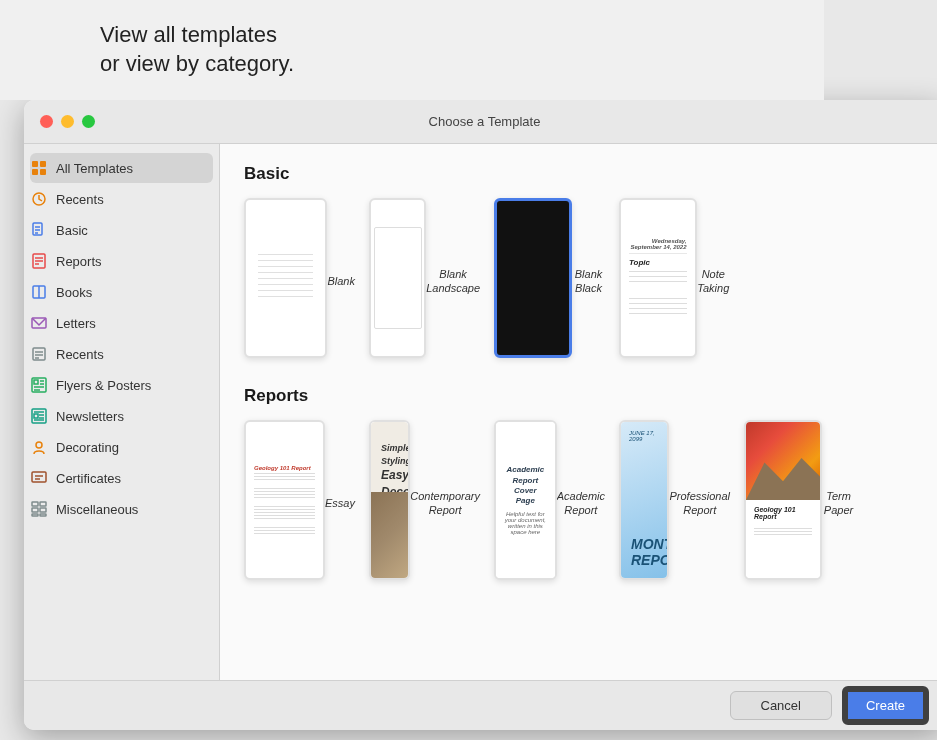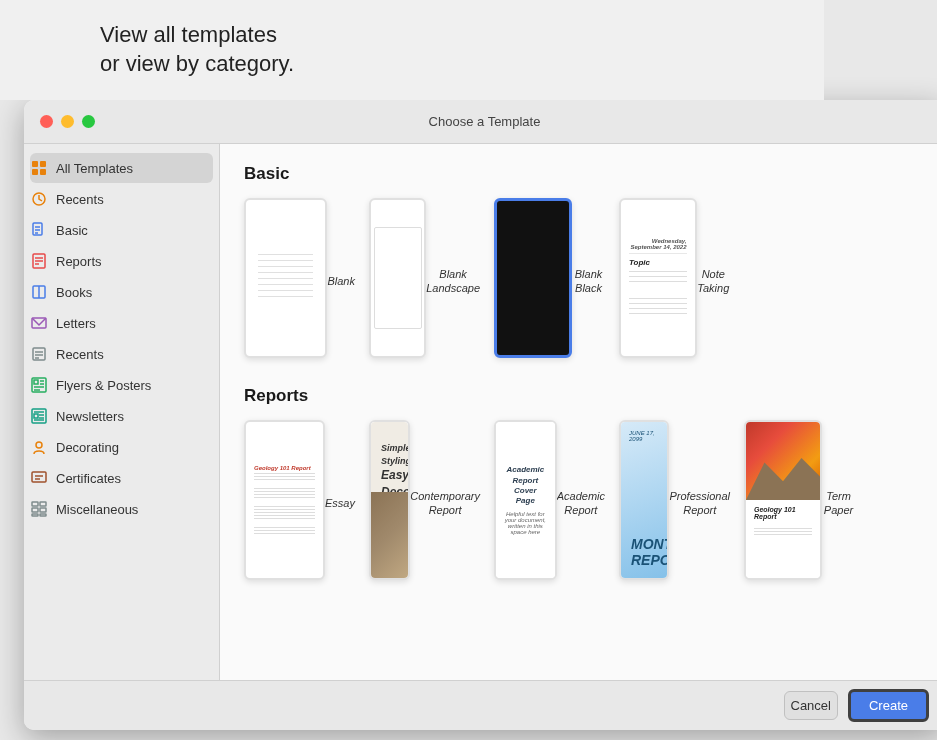--- a/index.html
+++ b/index.html
@@ -362,34 +362,34 @@
       background: #e8e8e8;
       border-top: 1px solid #d0d0d0;
       display: flex;
       align-items: center;
       justify-content: flex-end;
       padding: 0 16px;
       gap: 10px;
       flex-shrink: 0;
     }
     .btn-cancel {
-      padding: 6px 6px;
+      padding: 6px 30px;
       font-size: 13px;
       background: #e0e0e0;
       border: 1px solid #c0c0c0;
       border-radius: 6px;
       cursor: pointer;
       color: #333;
       text-align: right;
     }
     .btn-create {
       padding: 6px 18px;
       font-size: 13px;
       background: #4a7de8;
-      border: 3px solid #404040;
+      border: 6px solid #404040;
       border-radius: 6px;
       cursor: pointer;
       color: white;
       font-weight: 500;
     }
 
     
     .landscape-inner {
       width: 100%;
       height: 100%;

